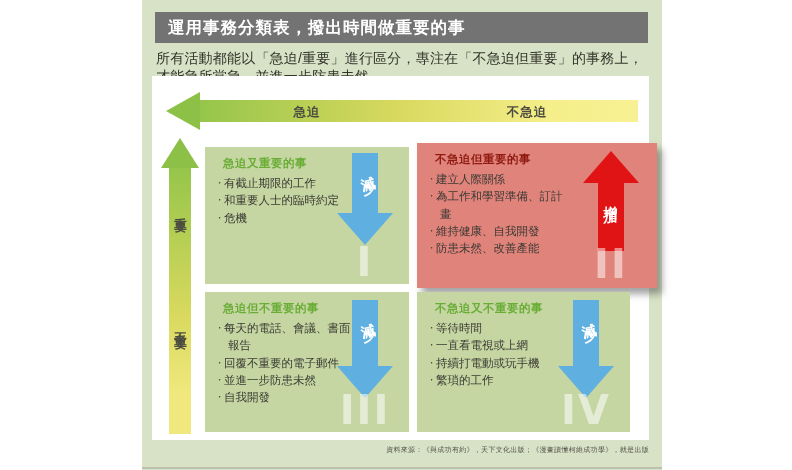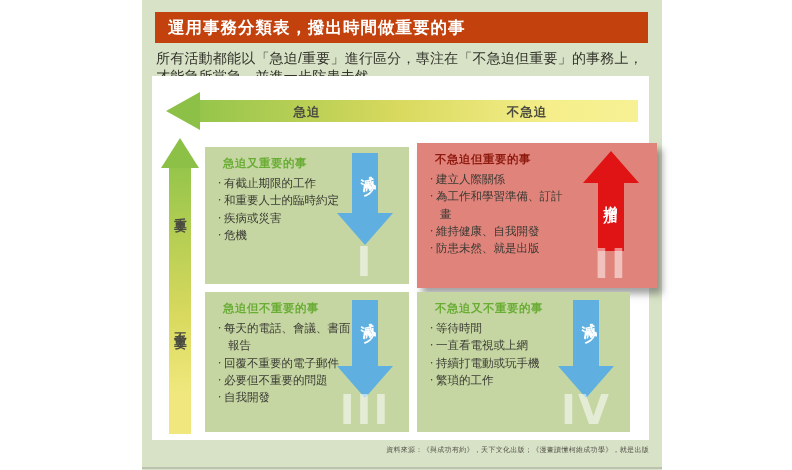--- a/index.html
+++ b/index.html
@@ -1,21 +1,21 @@
 <!DOCTYPE html>
 <html><head>
 <meta charset="utf-8">
 <style>
   html,body{margin:0;padding:0;}
   .page{position:relative;width:792px;height:470px;background:#ffffff;overflow:hidden;
         font-family:"Liberation Sans",sans-serif;}
   .panel{position:absolute;left:142px;top:0;width:520px;height:470px;background:#d7e2c6;}
   .panel-bottom-rule{position:absolute;left:0;right:0;bottom:1px;height:2px;background:#bcc1b0;}
 
-  .title-bar{position:absolute;left:13px;top:12px;width:480px;height:31px;background:#c2410c;
+  .title-bar{position:absolute;left:13px;top:12px;width:480px;height:31px;background:#737373;
              color:#fff;font-family:"Liberation Serif",serif;font-weight:bold;font-size:16.5px;
              line-height:31px;padding-left:13px;letter-spacing:1px;}
   .subtitle{position:absolute;left:14px;top:50px;width:496px;font-family:Liberation Sans, sans-serif;
             font-size:14px;color:#33332b;letter-spacing:0.2px;}
 
   .matrix{position:absolute;left:10px;top:76px;width:497px;height:364px;background:#ffffff;}
 
   
   .h-arrow{position:absolute;left:14px;top:16px;width:472px;height:38px;}
   .h-arrow .head{position:absolute;left:0;top:0;width:0;height:0;
@@ -102,53 +102,52 @@
         <div class="body"></div>
         <div class="v-label vl1">重要</div>
         <div class="v-label vl2">不重要</div>
       </div>
 
       <div class="quad q1">
         <div class="quad-title">急迫又重要的事</div>
         <ul class="quad-list">
           <li><span>有截止期限的工作</span></li>
           <li><span>和重要人士的臨時約定</span></li>
-          <li><span>疾病或災害</span></li>
           <li><span>危機</span></li>
         </ul>
         <div class="varrow">
           <div class="abody"></div>
           <div class="ahead-down"></div>
           <div class="arrow-label label-down">減少</div>
         </div>
         <div class="numeral">I</div>
       </div>
 
       <div class="quad q2">
         <div class="quad-title">不急迫但重要的事</div>
         <ul class="quad-list">
           <li><span>建立人際關係</span></li>
           <li><span>為工作和學習準備、訂計畫</span></li>
           <li><span>維持健康、自我開發</span></li>
-          <li><span>防患未然、就是出版</span></li>
+          <li><span>防患未然、改善產能</span></li>
         </ul>
         <div class="varrow">
           <div class="ahead-up"></div>
           <div class="abody"></div>
           <div class="arrow-label label-up">增加</div>
         </div>
         <div class="numeral">II</div>
       </div>
 
       <div class="quad q3">
         <div class="quad-title">急迫但不重要的事</div>
         <ul class="quad-list">
           <li><span>每天的電話、會議、書面報告</span></li>
           <li><span>回覆不重要的電子郵件</span></li>
-          <li><span>必要但不重要的問題</span></li>
+          <li><span>並進一步防患未然</span></li>
           <li><span>自我開發</span></li>
         </ul>
         <div class="varrow">
           <div class="abody"></div>
           <div class="ahead-down"></div>
           <div class="arrow-label label-down">減少</div>
         </div>
         <div class="numeral">III</div>
       </div>
 

